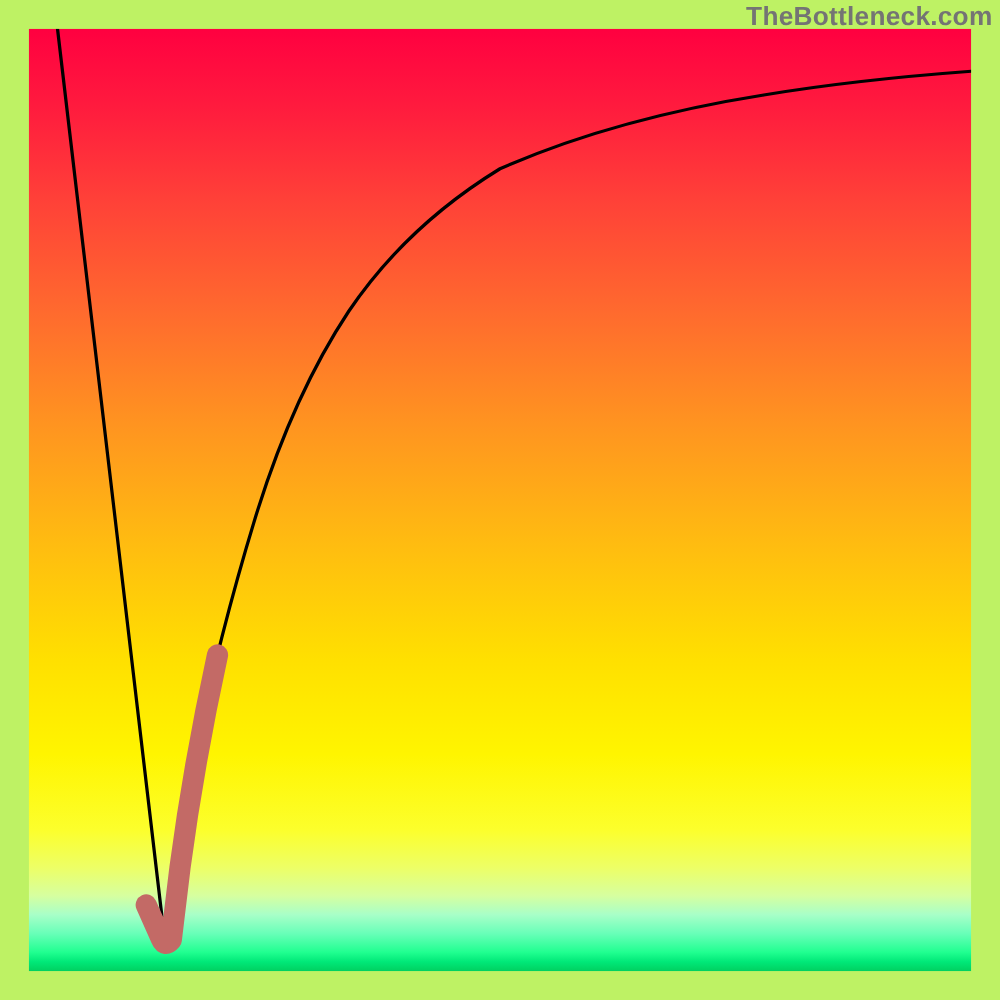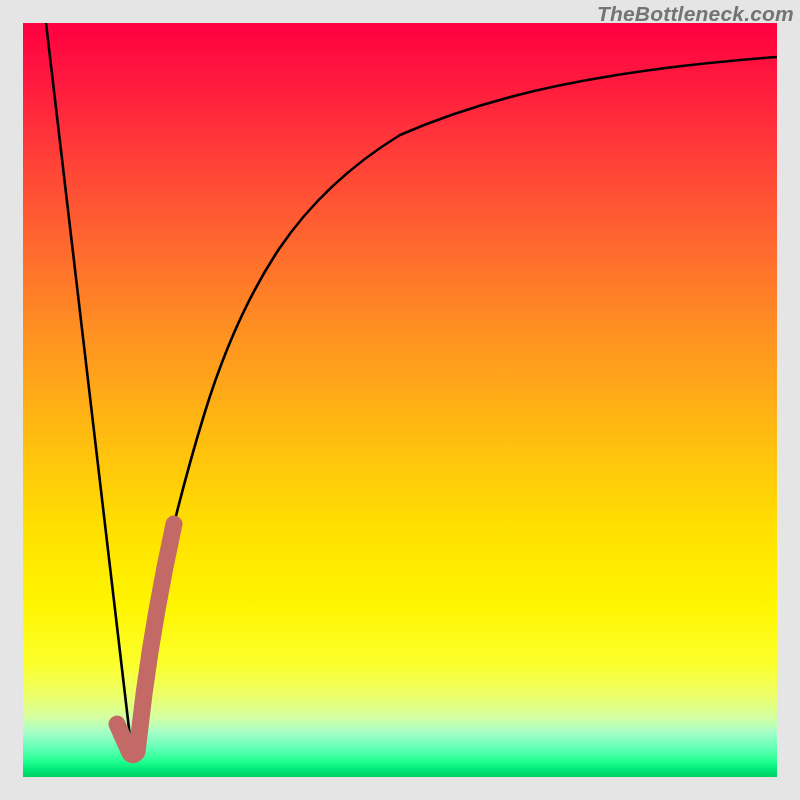--- a/index.html
+++ b/index.html
@@ -9,22 +9,21 @@
     height: 800px;
     background: #000;
     overflow: hidden;
   }
   .frame {
     position: absolute;
     left: 0;
     top: 0;
     width: 800px;
     height: 800px;
-    background: #e5e5e5;
-    font-style: italic;
+    background: #bef264;
   }
   .plot-area {
     position: absolute;
     left: 23px;
     top: 23px;
     width: 754px;
     height: 754px;
     overflow: hidden;
   }
   .gradient {

